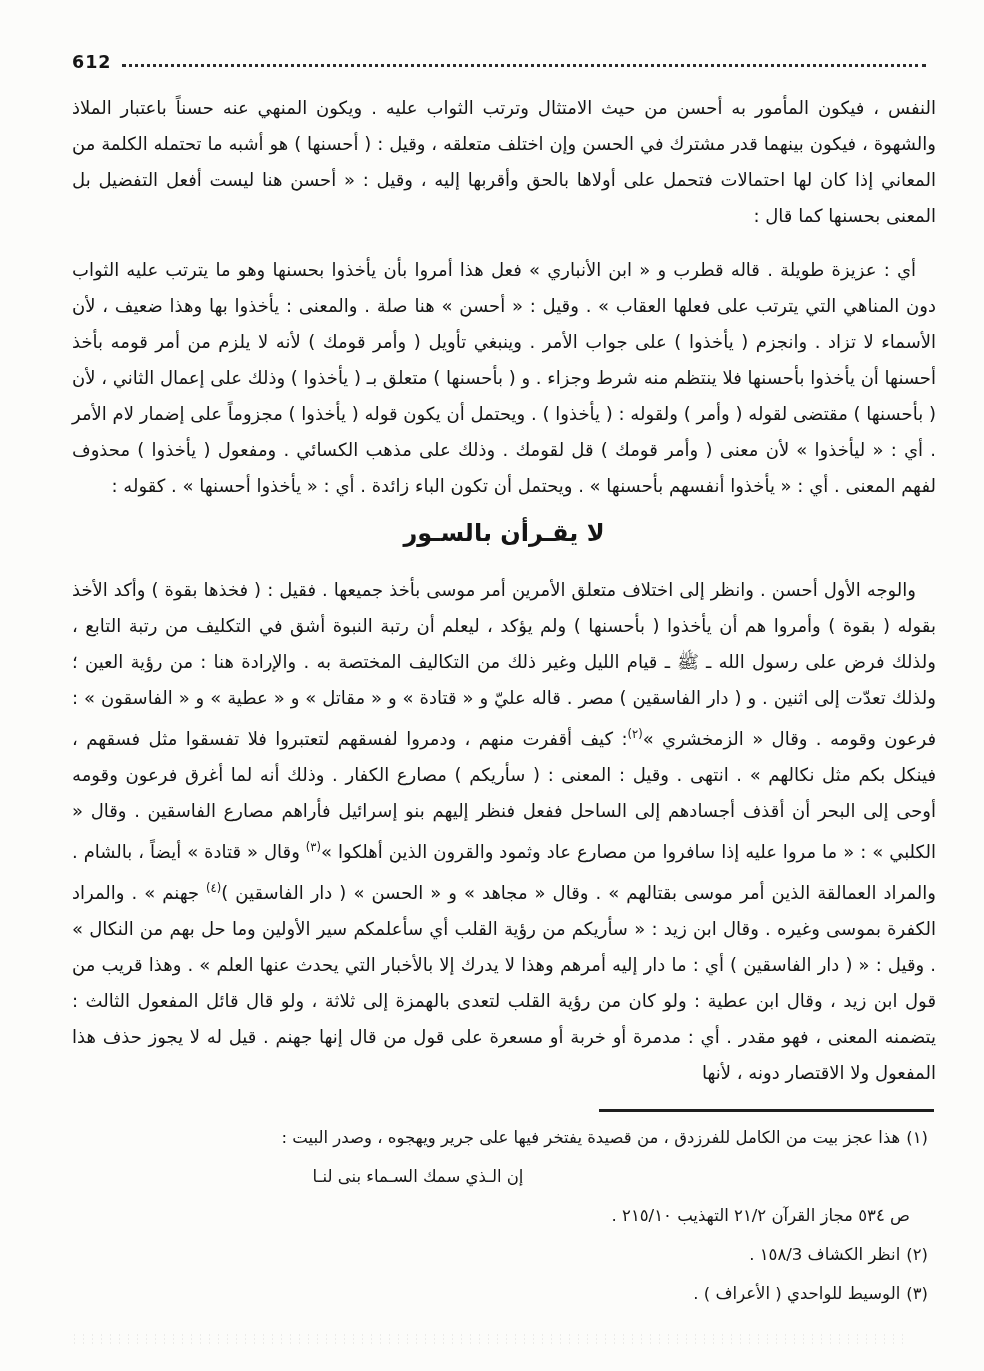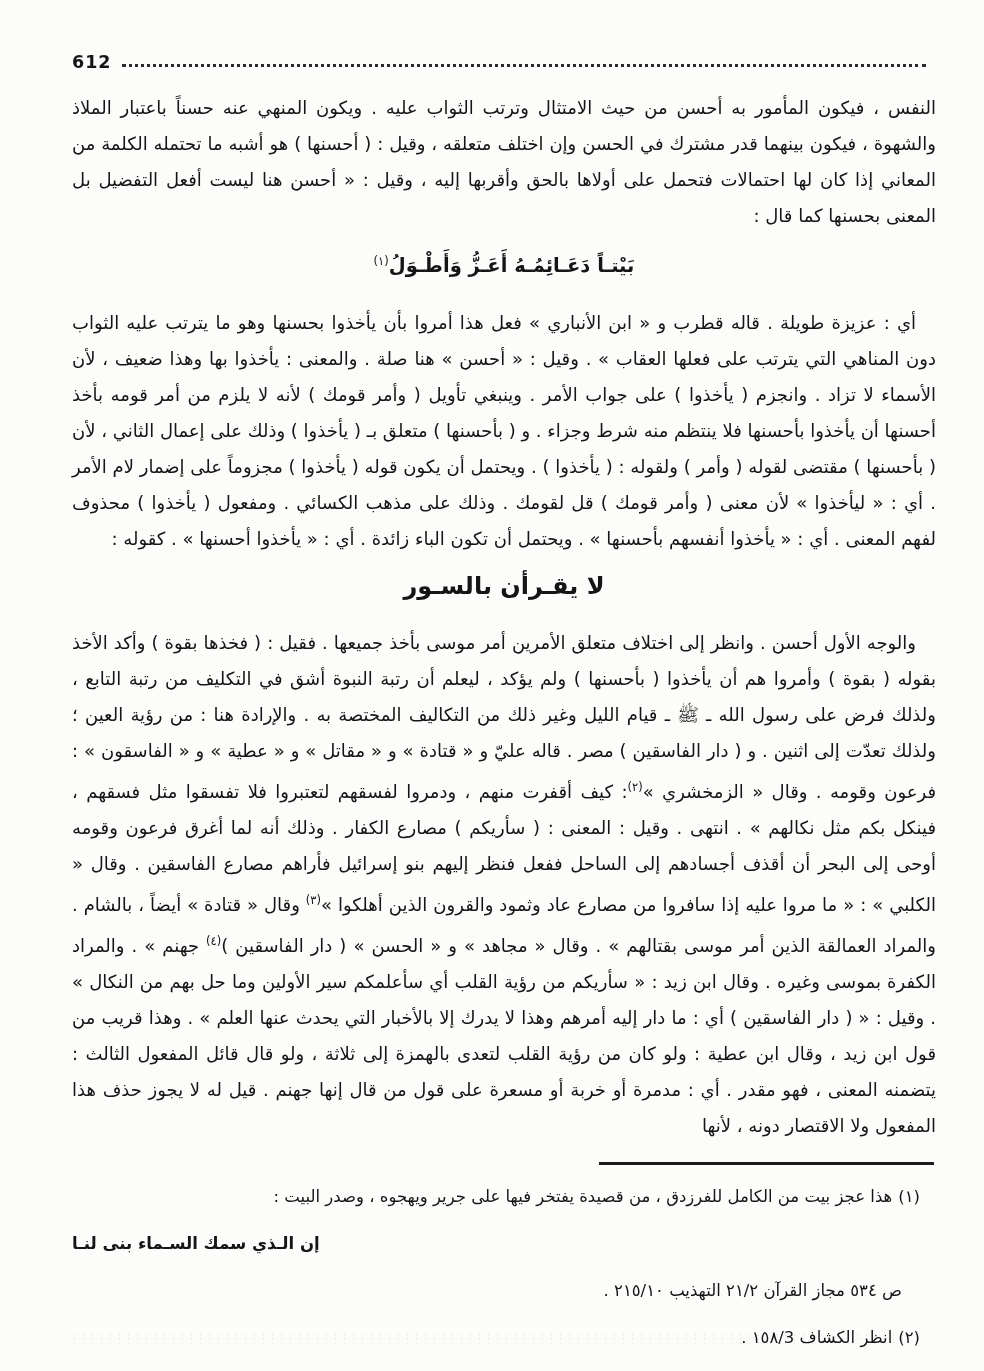--- a/index.html
+++ b/index.html
@@ -49,26 +49,26 @@
     vertical-align:7px;
     font-weight:normal;
     letter-spacing:0;
   }
   
   .footnotes{margin-top:18px;font-size:16.5px;line-height:31px;}
   .fn-rule{
     width:335px;height:3px;background:#1d1d1d;
     margin:0 2px 10px 0;
   }
-  .fn-line{margin:16px;text-align:justify;text-justify:inter-word;}
+  .fn-line{margin:8px;text-align:justify;text-justify:inter-word;}
   .fn-cont{text-indent:18px;}
   .fn-poetry{
     margin:0 172px 0 0;
-    font-weight:bold;
-    text-align:left;
+    font-weight:normal;
+    text-align:center;
   }
   .fn-marker{margin-left:6px;}
   
   .scan-noise{
     position:absolute;bottom:26px;left:70px;right:80px;height:12px;
     background-image:radial-gradient(circle,rgba(0,0,0,0.35) 0.6px,transparent 0.8px);
     background-size:9px 4px;
     opacity:0.18;
   }
 </style>
@@ -79,21 +79,20 @@
 
   <header class="page-header">
     <span class="dot-leader"></span>
     <span class="page-number">612</span>
   </header>
 
   <main>
 
     <p class="para">النفس ، فيكون المأمور به أحسن من حيث الامتثال وترتب الثواب عليه . ويكون المنهي عنه حسناً باعتبار الملاذ والشهوة ، فيكون بينهما قدر مشترك في الحسن وإن اختلف متعلقه ، وقيل : ( أحسنها ) هو أشبه ما تحتمله الكلمة من المعاني إذا كان لها احتمالات فتحمل على أولاها بالحق وأقربها إليه ، وقيل : « أحسن هنا ليست أفعل التفضيل بل المعنى بحسنها كما قال :</p>
 
-    <div class="verse"><span>بَيْتـاً دَعَـائِمُـهُ أَعَـزُّ وَأَطْـوَلُ</span><span class="fn-ref">(١)</span></div>
 
     <p class="para indent">أي : عزيزة طويلة . قاله قطرب و « ابن الأنباري » فعل هذا أمروا بأن يأخذوا بحسنها وهو ما يترتب عليه الثواب دون المناهي التي يترتب على فعلها العقاب » . وقيل : « أحسن » هنا صلة . والمعنى : يأخذوا بها وهذا ضعيف ، لأن الأسماء لا تزاد . وانجزم ( يأخذوا ) على جواب الأمر . وينبغي تأويل ( وأمر قومك ) لأنه لا يلزم من أمر قومه بأخذ أحسنها أن يأخذوا بأحسنها فلا ينتظم منه شرط وجزاء . و ( بأحسنها ) متعلق بـ ( يأخذوا ) وذلك على إعمال الثاني ، لأن ( بأحسنها ) مقتضى لقوله ( وأمر ) ولقوله : ( يأخذوا ) . ويحتمل أن يكون قوله ( يأخذوا ) مجزوماً على إضمار لام الأمر . أي : « ليأخذوا » لأن معنى ( وأمر قومك ) قل لقومك . وذلك على مذهب الكسائي . ومفعول ( يأخذوا ) محذوف لفهم المعنى . أي : « يأخذوا أنفسهم بأحسنها » . ويحتمل أن تكون الباء زائدة . أي : « يأخذوا أحسنها » . كقوله :</p>
 
     <div class="verse verse-2">لا يقـرأن بالسـور</div>
 
     <p class="para indent"><span>والوجه الأول أحسن . وانظر إلى اختلاف متعلق الأمرين أمر موسى بأخذ جميعها . فقيل : ( فخذها بقوة ) وأكد الأخذ بقوله ( بقوة ) وأمروا هم أن يأخذوا ( بأحسنها ) ولم يؤكد ، ليعلم أن رتبة النبوة أشق في التكليف من رتبة التابع ، ولذلك فرض على رسول الله ـ ﷺ ـ قيام الليل وغير ذلك من التكاليف المختصة به . والإرادة هنا : من رؤية العين ؛ ولذلك تعدّت إلى اثنين . و ( دار الفاسقين ) مصر . قاله عليّ و « قتادة » و « مقاتل » و « عطية » و « الفاسقون » : فرعون وقومه . وقال « الزمخشري »</span><span class="fn-ref">(٢)</span><span>: كيف أقفرت منهم ، ودمروا لفسقهم لتعتبروا فلا تفسقوا مثل فسقهم ، فينكل بكم مثل نكالهم » . انتهى . وقيل : المعنى : ( سأريكم ) مصارع الكفار . وذلك أنه لما أغرق فرعون وقومه أوحى إلى البحر أن أقذف أجسادهم إلى الساحل ففعل فنظر إليهم بنو إسرائيل فأراهم مصارع الفاسقين . وقال « الكلبي » : « ما مروا عليه إذا سافروا من مصارع عاد وثمود والقرون الذين أهلكوا »</span><span class="fn-ref">(٣)</span><span> وقال « قتادة » أيضاً ، بالشام . والمراد العمالقة الذين أمر موسى بقتالهم » . وقال « مجاهد » و « الحسن » ( دار الفاسقين )</span><span class="fn-ref">(٤)</span><span> جهنم » . والمراد الكفرة بموسى وغيره . وقال ابن زيد : « سأريكم من رؤية القلب أي سأعلمكم سير الأولين وما حل بهم من النكال » . وقيل : « ( دار الفاسقين ) أي : ما دار إليه أمرهم وهذا لا يدرك إلا بالأخبار التي يحدث عنها العلم » . وهذا قريب من قول ابن زيد ، وقال ابن عطية : ولو كان من رؤية القلب لتعدى بالهمزة إلى ثلاثة ، ولو قال قائل المفعول الثالث : يتضمنه المعنى ، فهو مقدر . أي : مدمرة أو خربة أو مسعرة على قول من قال إنها جهنم . قيل له لا يجوز حذف هذا المفعول ولا الاقتصار دونه ، لأنها</span></p>
 
   </main>
 
   <footer class="footnotes">

